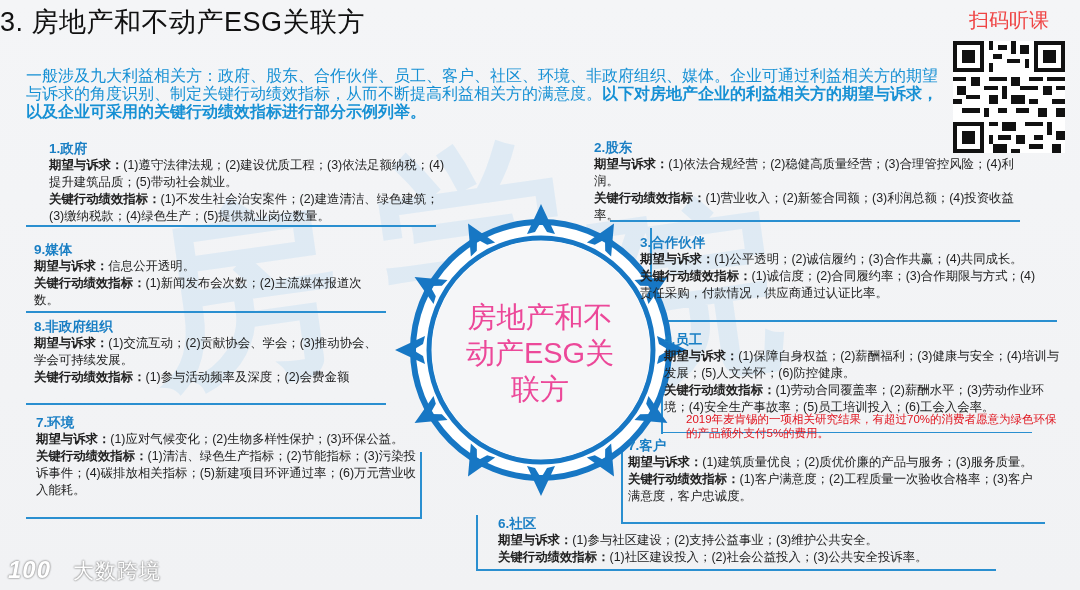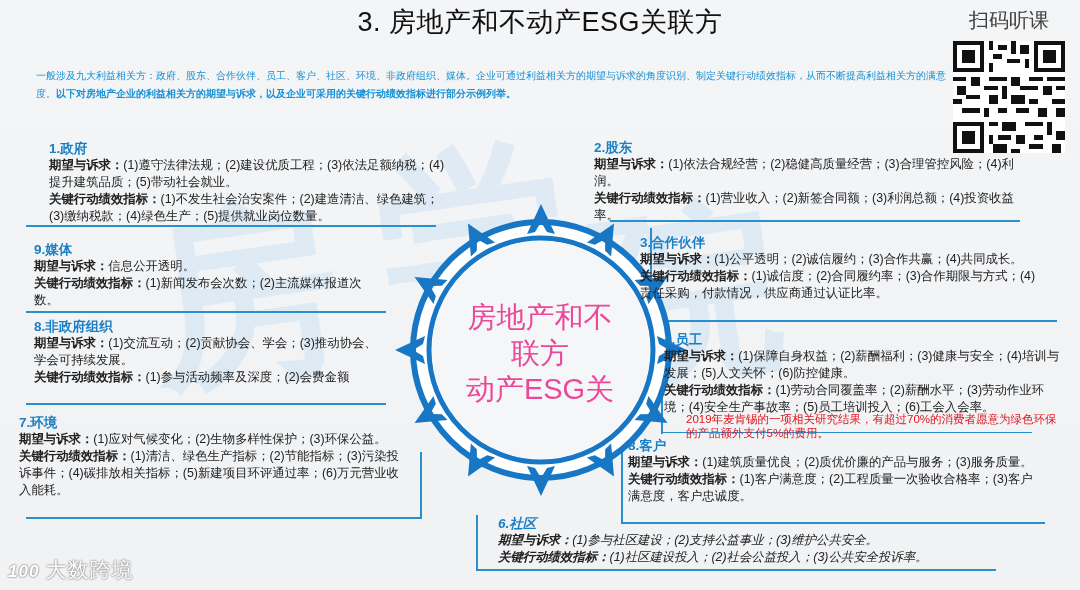--- a/index.html
+++ b/index.html
@@ -9,50 +9,50 @@
     font-family: "Liberation Sans", "DejaVu Sans", sans-serif;
     position: relative;
     color: #1a1a1a;
   }
   .watermark {
     position: absolute; color: #cfe3f3; font-size: 190px; font-weight: bold;
     opacity: 0.55; font-family: "DejaVu Sans", sans-serif; z-index: 0; pointer-events: none;
     transform: rotate(-8deg);
   }
   .title {
-    position: absolute; left: 0; width: 1080px; top: 4px; text-align: center;
+    position: absolute; left: 0; width: 1080px; top: 4px; 
     font-size: 27px; color: #111; z-index: 3; letter-spacing: 0.5px;
   }
   .intro {
     position: absolute; left: 26px; top: 67px; width: 920px;
-    font-size: 10px; line-height: 18px; color: #1690d4; z-index: 3; margin-left: 10px;
+    font-size: 16px; line-height: 18px; color: #1690d4; z-index: 3;
   }
   .intro b { font-weight: bold; }
   .qr-wrap { position: absolute; left: 944px; top: 7px; width: 130px; z-index: 3; text-align: center; }
-  .qr-label { font-size: 20px; color: #404040; line-height: 26px; margin-bottom: 8px; }
+  .qr-label { font-size: 20px; color: #ef4444; line-height: 26px; margin-bottom: 8px; }
   .qr { width: 112px; height: 112px; margin: 0 auto; }
   .box {
     position: absolute; z-index: 3; font-size: 12.4px; line-height: 17px; color: #222;
   }
   .box .h { color: #1a7fc4; font-weight: bold; font-size: 13.5px; line-height: 17px; }
   .box .k { font-weight: bold; text-align: right; }
   .rule { position: absolute; height: 2px; background: #2a8fd0; z-index: 2; }
   .vrule { position: absolute; width: 2px; background: #2a8fd0; z-index: 2; }
   .hub { position: absolute; left: 393px; top: 202px; width: 296px; height: 296px; z-index: 2; }
   .hub-text {
     position: absolute; left: 440px; top: 299px; width: 200px; text-align: center;
     font-size: 29px; line-height: 36px; color: #ec4899; z-index: 4;
   }
   .note {
     position: absolute; left: 686px; top: 412px; width: 380px; color: #e0141e;
     font-size: 11.5px; line-height: 14px; z-index: 5;
   }
   .logo { position: absolute; left: 8px; top: 556px; z-index: 3; color: #fff;
     font-size: 21px; text-shadow: 0 0 2px #888, 0 0 2px #888; letter-spacing: 1px; }
-  .logo .mark { font-style: italic; font-weight: bold; margin-right: 6px; font-size: 17px; }
+  .logo .mark { font-style: italic; font-weight: bold; margin-right: 22px; font-size: 24px; }
 </style>
 </head>
 <body>
 
 <div class="watermark" style="left:150px;top:170px;">房</div>
 <div class="watermark" style="left:380px;top:110px;">学</div>
 <div class="watermark" style="left:590px;top:170px;">院</div>
 
 <div class="title">3. 房地产和不动产ESG关联方</div>
 
@@ -179,22 +179,22 @@
         </g>
       <g transform="rotate(330)">
           <path d="M-14,-116 L0,-146 L14,-116 L6,-118 L0,-128 L-6,-118Z"></path>
         </g>
     </g>
     <circle r="109" fill="#f5f6f8"></circle>
   </g>
 </svg>
 <div class="hub-text">
   <div>房地产和不</div>
+  <div>动产ESG关</div>
   <div>联方</div>
-  <div>动产ESG关</div>
 </div>
 
 <div class="box" style="left:36px;top:140px;width:400px;margin-left:13px;">
   <div class="h">1.政府</div>
   <div><span class="k">期望与诉求：</span><span>(1)遵守法律法规；(2)建设优质工程；(3)依法足额纳税；(4)提升建筑品质；(5)带动社会就业。</span></div>
   <div><span class="k">关键行动绩效指标：</span><span>(1)不发生社会治安案件；(2)建造清洁、绿色建筑；(3)缴纳税款；(4)绿色生产；(5)提供就业岗位数量。</span></div>
 </div>
 
 <div class="box" style="left:594px;top:139px;width:432px;">
   <div class="h">2.股东</div>
@@ -210,32 +210,32 @@
 
 <div class="box" style="left:664px;top:331px;width:400px;">
   <div class="h">4.员工</div>
   <div><span class="k">期望与诉求：</span><span>(1)保障自身权益；(2)薪酬福利；(3)健康与安全；(4)培训与发展；(5)人文关怀；(6)防控健康。</span></div>
   <div><span class="k">关键行动绩效指标：</span><span>(1)劳动合同覆盖率；(2)薪酬水平；(3)劳动作业环境；(4)安全生产事故率；(5)员工培训投入；(6)工会入会率。</span></div>
 </div>
 
 <div class="note">2019年麦肯锡的一项相关研究结果，有超过70%的消费者愿意为绿色环保的产品额外支付5%的费用。</div>
 
 <div class="box" style="left:628px;top:437px;width:408px;">
-  <div class="h">8.客户</div>
+  <div class="h">7.客户</div>
   <div><span class="k">期望与诉求：</span><span>(1)建筑质量优良；(2)质优价廉的产品与服务；(3)服务质量。</span></div>
   <div><span class="k">关键行动绩效指标：</span><span>(1)客户满意度；(2)工程质量一次验收合格率；(3)客户满意度，客户忠诚度。</span></div>
 </div>
 
-<div class="box" style="left:498px;top:515px;width:500px;font-style:italic;">
+<div class="box" style="left:498px;top:515px;width:500px;">
   <div class="h">6.社区</div>
   <div><span class="k">期望与诉求：</span><span>(1)参与社区建设；(2)支持公益事业；(3)维护公共安全。</span></div>
   <div><span class="k">关键行动绩效指标：</span><span>(1)社区建设投入；(2)社会公益投入；(3)公共安全投诉率。</span></div>
 </div>
 
-<div class="box" style="left:19px;top:414px;width:384px;">
+<div class="box" style="left:36px;top:414px;width:384px;">
   <div class="h">7.环境</div>
   <div><span class="k">期望与诉求：</span><span>(1)应对气候变化；(2)生物多样性保护；(3)环保公益。</span></div>
   <div><span class="k">关键行动绩效指标：</span><span>(1)清洁、绿色生产指标；(2)节能指标；(3)污染投诉事件；(4)碳排放相关指标；(5)新建项目环评通过率；(6)万元营业收入能耗。</span></div>
 </div>
 
 <div class="box" style="left:34px;top:318px;width:352px;">
   <div class="h">8.非政府组织</div>
   <div><span class="k">期望与诉求：</span><span>(1)交流互动；(2)贡献协会、学会；(3)推动协会、学会可持续发展。</span></div>
   <div><span class="k">关键行动绩效指标：</span><span>(1)参与活动频率及深度；(2)会费金额</span></div>
 </div>

